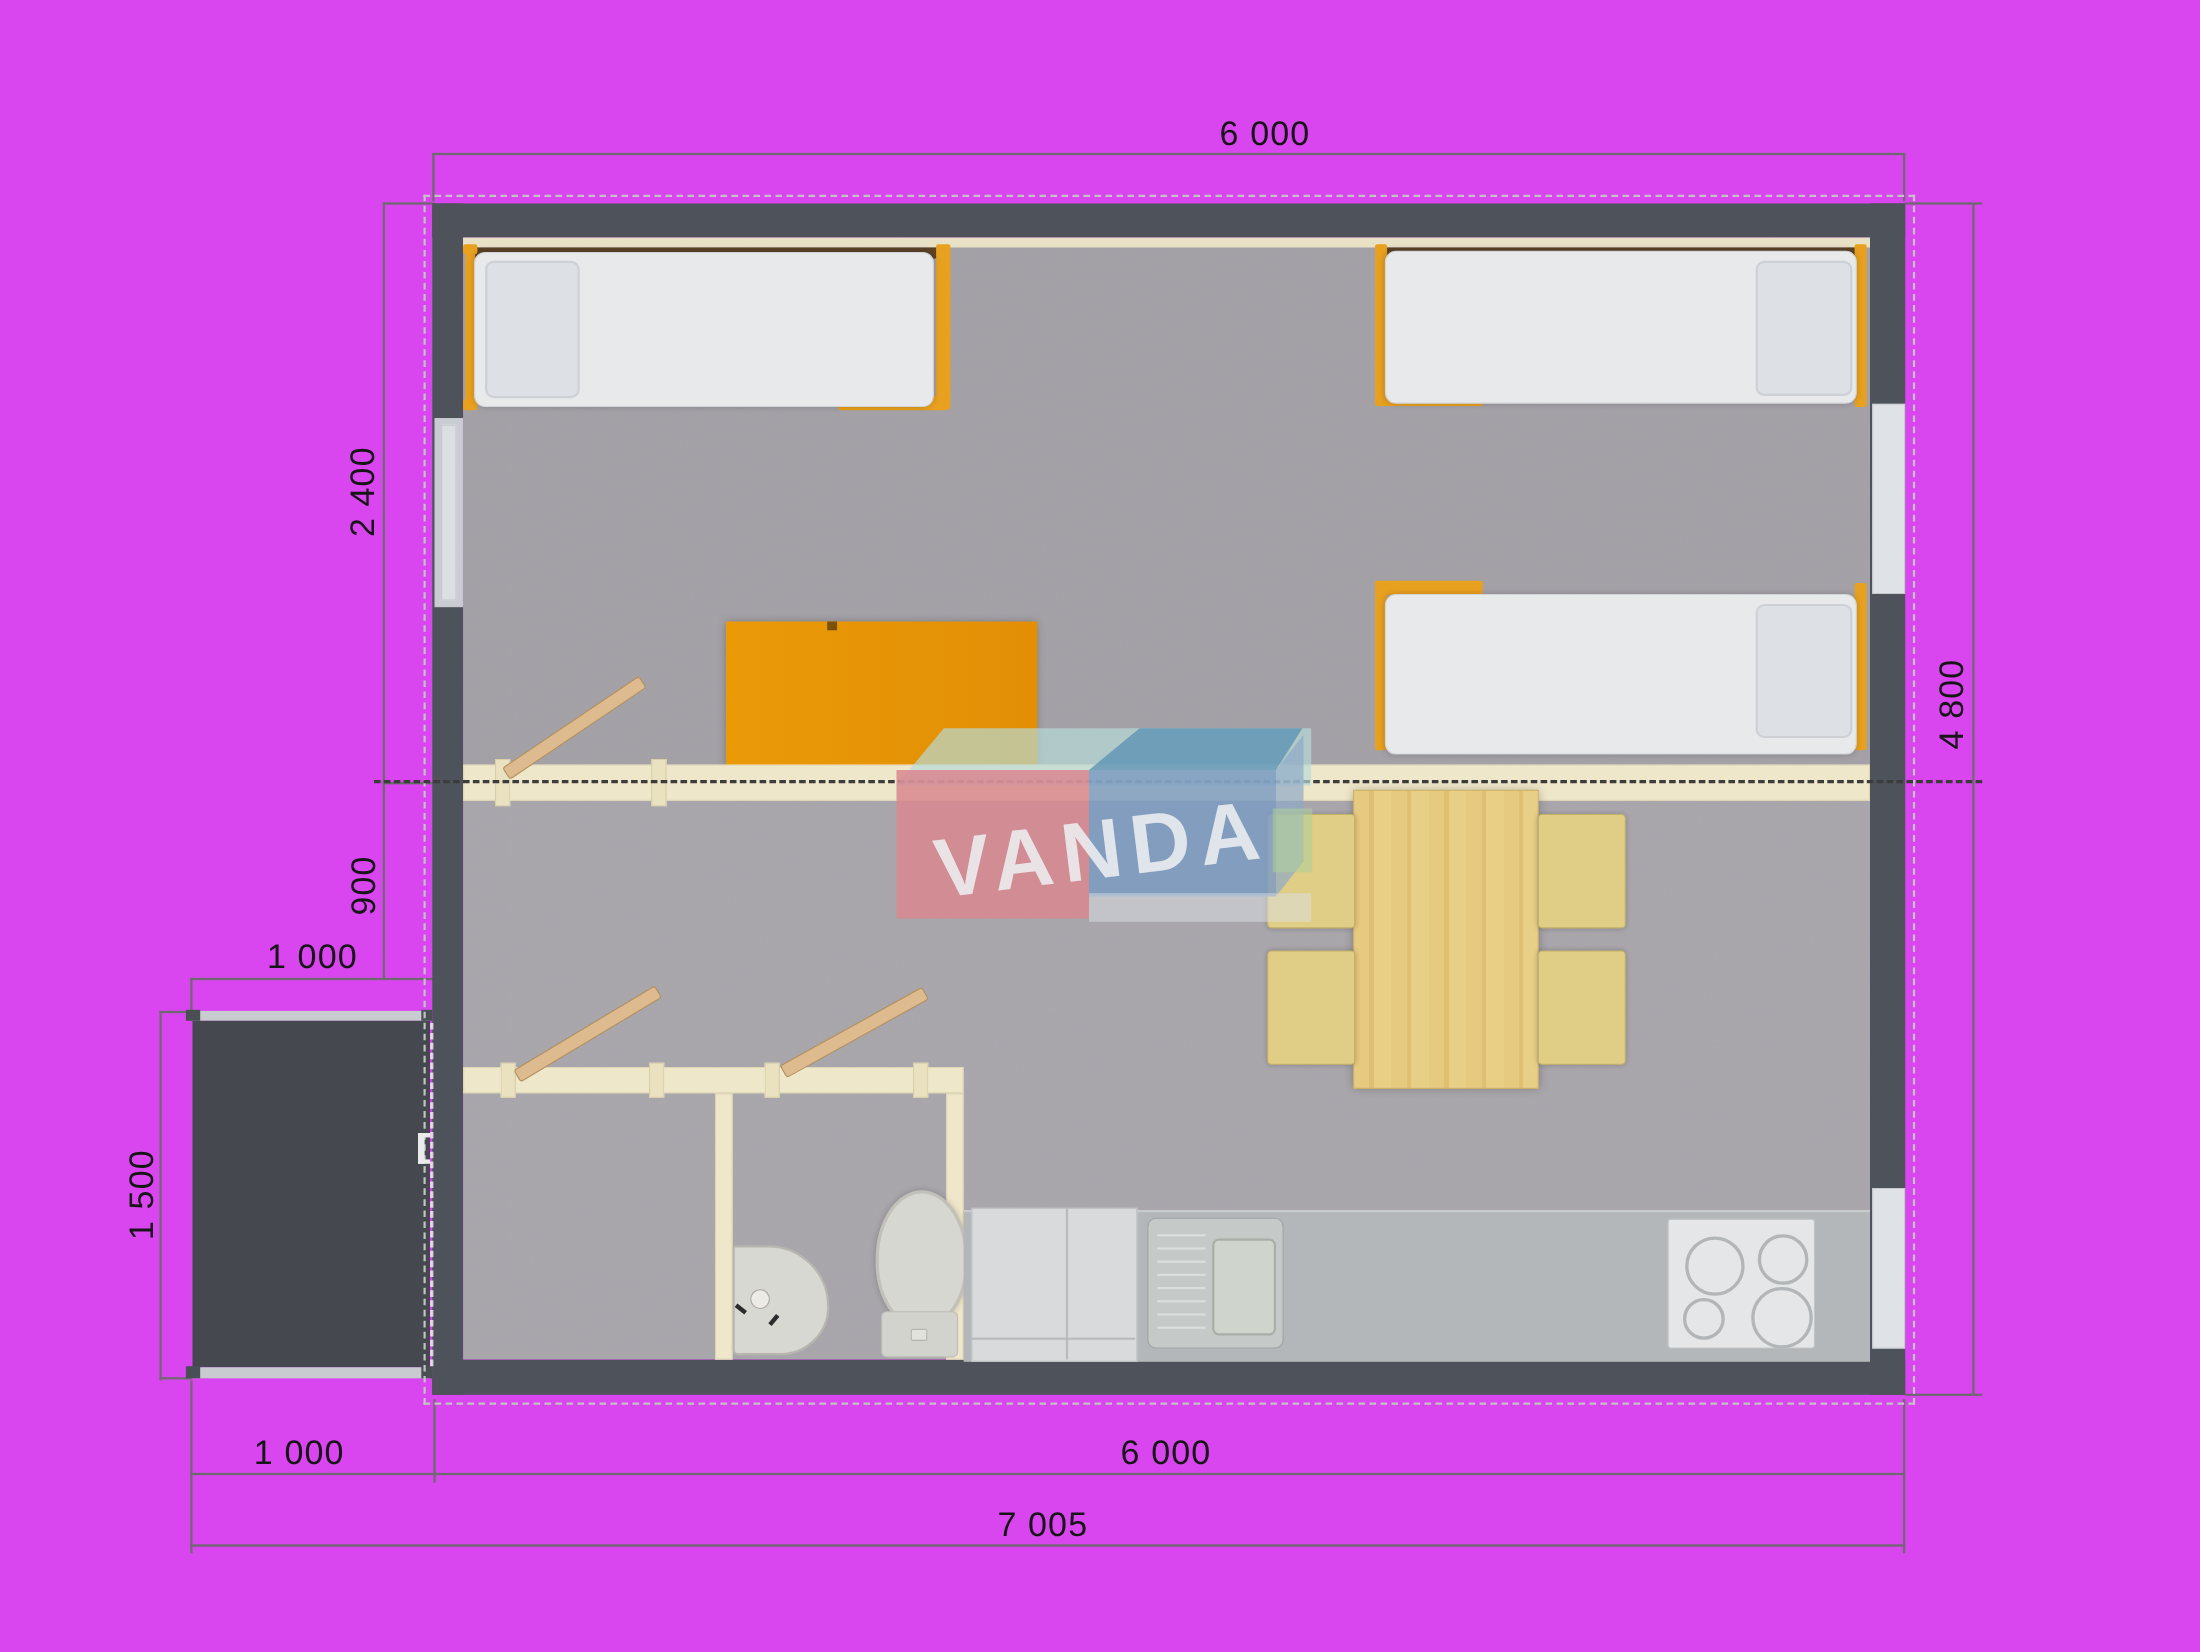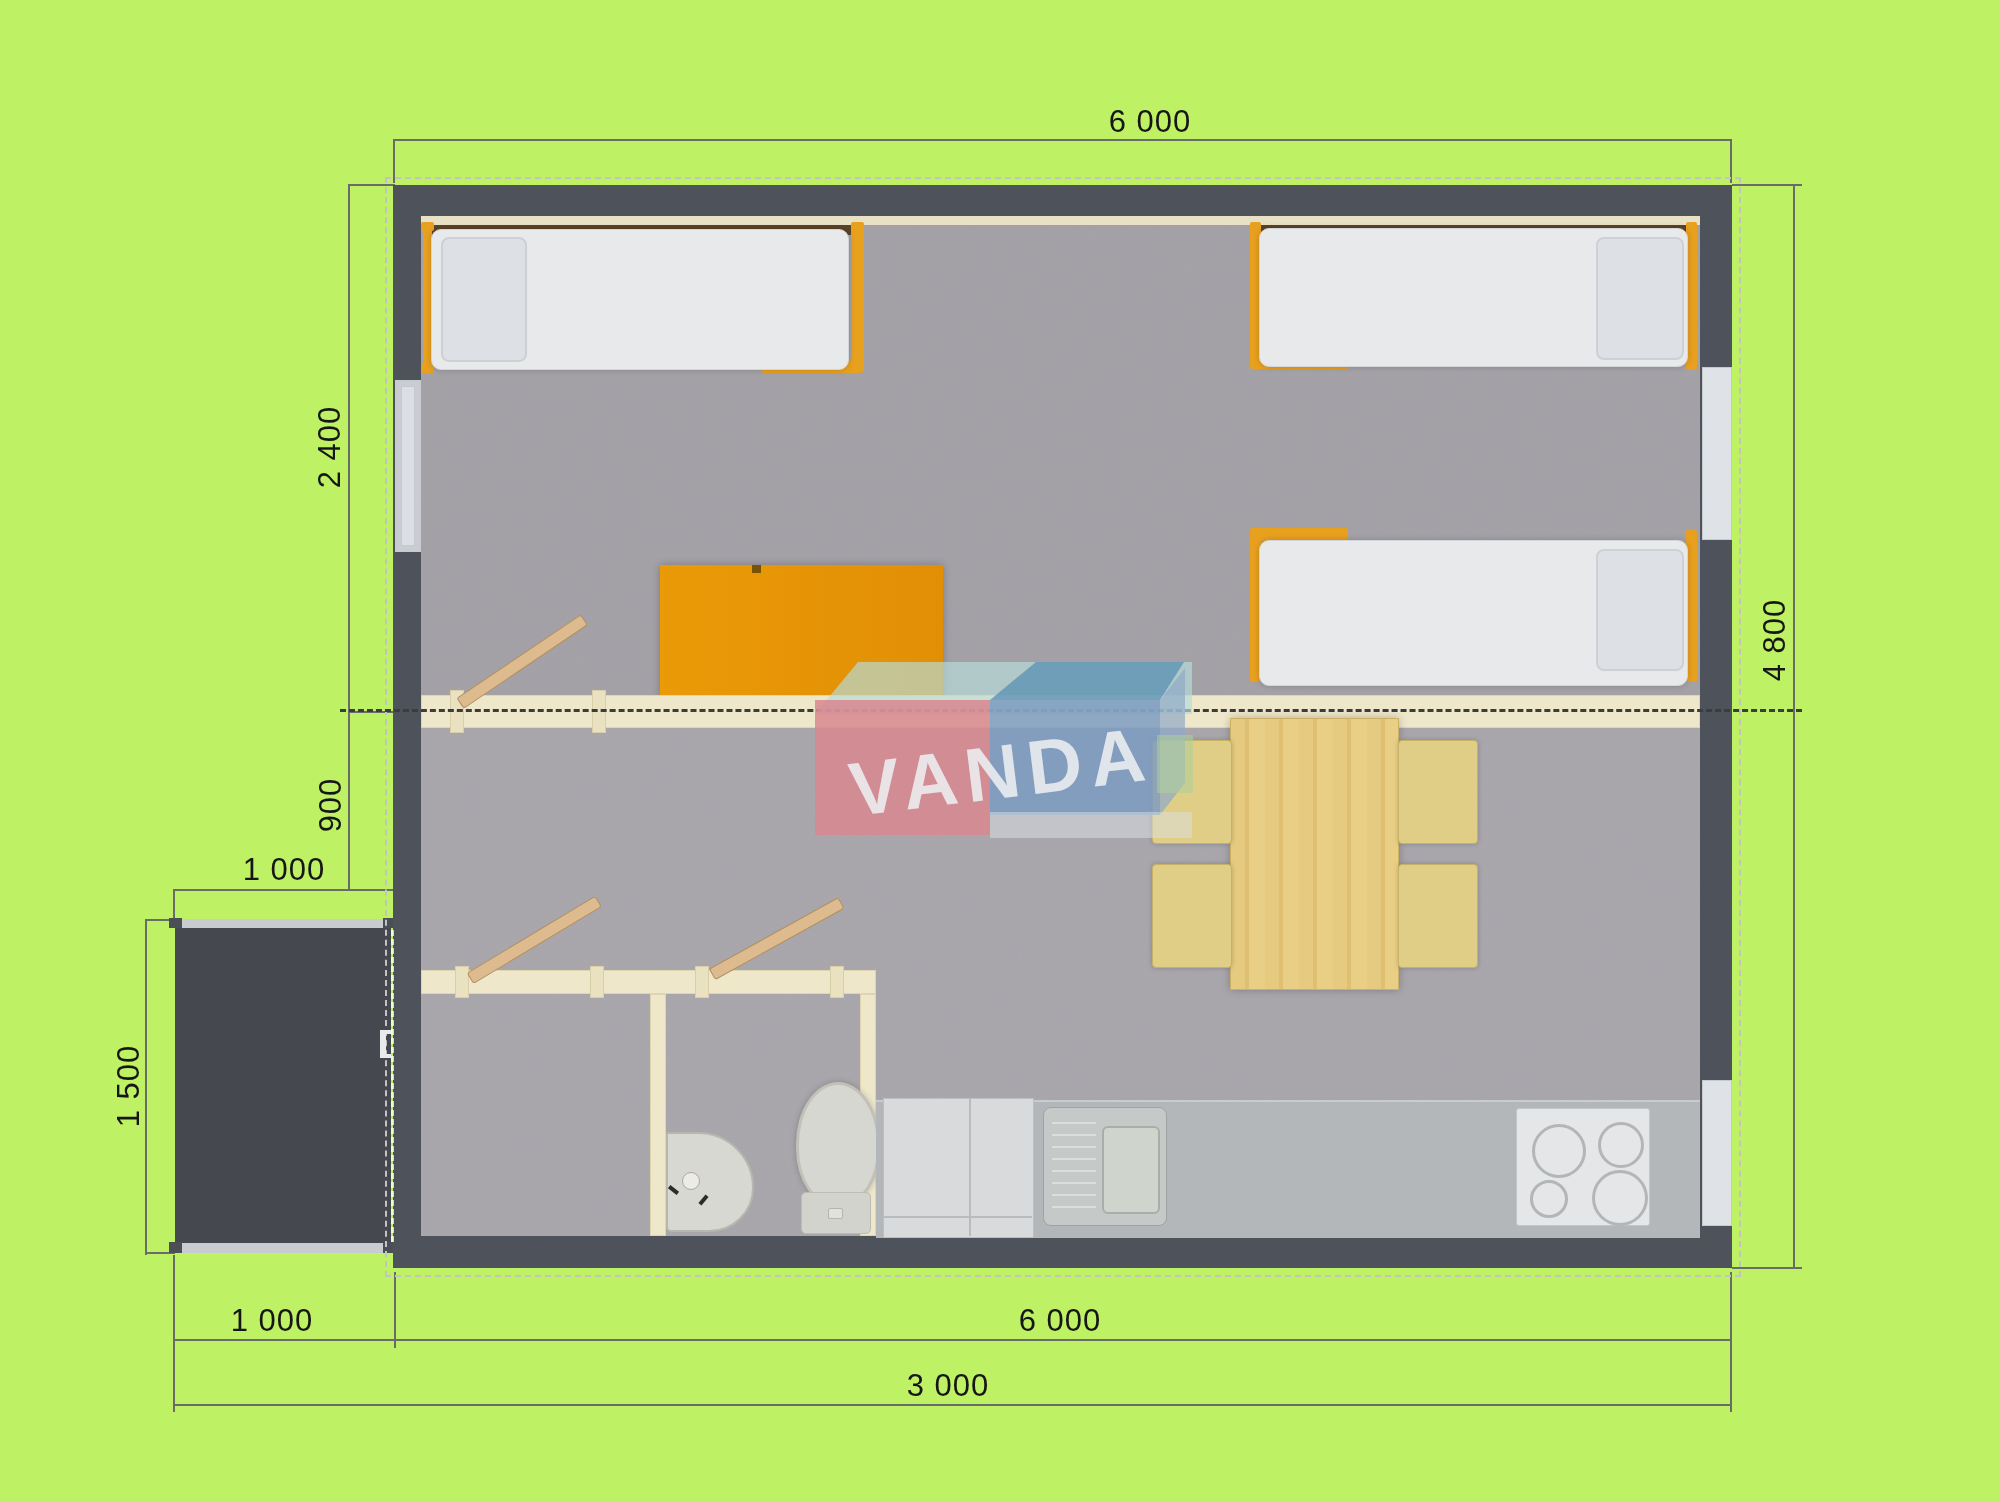--- a/index.html
+++ b/index.html
@@ -1,17 +1,17 @@
 <!DOCTYPE html>
 <html><head>
 <meta charset="utf-8">
 <style>
   html,body{margin:0;padding:0;background:#fff;}
   #plan{
-    position:relative;width:2000px;height:1502px;background:#bef264;overflow:hidden;
+    position:relative;width:2000px;height:1502px;background:#d946ef;overflow:hidden;
     font-family:"Liberation Sans",sans-serif;
   }
   .abs{position:absolute;}
   
   .dl{position:absolute;background:#6b6b6b;}
   .dlab{
     position:absolute;font-size:31px;color:#161616;letter-spacing:1px;white-space:nowrap;
     transform:translate(-50%,-50%);
   }
   .dlab.rot{transform:translate(-50%,-50%) rotate(-90deg);}
@@ -63,21 +63,21 @@
   <div class="dl" style="left:1732px;top:1267px;width:70px;height:2px;"></div>
   <div class="dlab rot" style="left:1775px;top:640px;">4 800</div>
 
   <div class="dl" style="left:173px;top:1255px;width:2px;height:157px;"></div>
   <div class="dl" style="left:394px;top:1272px;width:2px;height:76px;"></div>
   <div class="dl" style="left:1730px;top:1272px;width:2px;height:140px;"></div>
   <div class="dl" style="left:173px;top:1339px;width:1559px;height:2px;"></div>
   <div class="dlab" style="left:272px;top:1321px;">1 000</div>
   <div class="dlab" style="left:1060px;top:1321px;">6 000</div>
   <div class="dl" style="left:173px;top:1404px;width:1559px;height:2px;"></div>
-  <div class="dlab" style="left:948px;top:1386px;">3 000</div>
+  <div class="dlab" style="left:948px;top:1386px;">7 005</div>
 
   <div class="abs" style="left:175px;top:919px;width:216px;height:9px;background:#c8ccd1;"></div>
   <div class="abs" style="left:175px;top:928px;width:216px;height:315px;background:#45494f;"></div>
   <div class="abs" style="left:175px;top:1243px;width:216px;height:10px;background:#c8ccd1;"></div>
   <div class="abs" style="left:169px;top:918px;width:13px;height:10px;background:#4a4f56;"></div>
   <div class="abs" style="left:383px;top:918px;width:10px;height:10px;background:#4a4f56;"></div>
   <div class="abs" style="left:169px;top:1242px;width:13px;height:11px;background:#4a4f56;"></div>
   <div class="abs" style="left:383px;top:1242px;width:10px;height:11px;background:#4a4f56;"></div>
 
   <div class="found" style="left:385px;top:177px;width:1352px;height:1096px;"></div>

